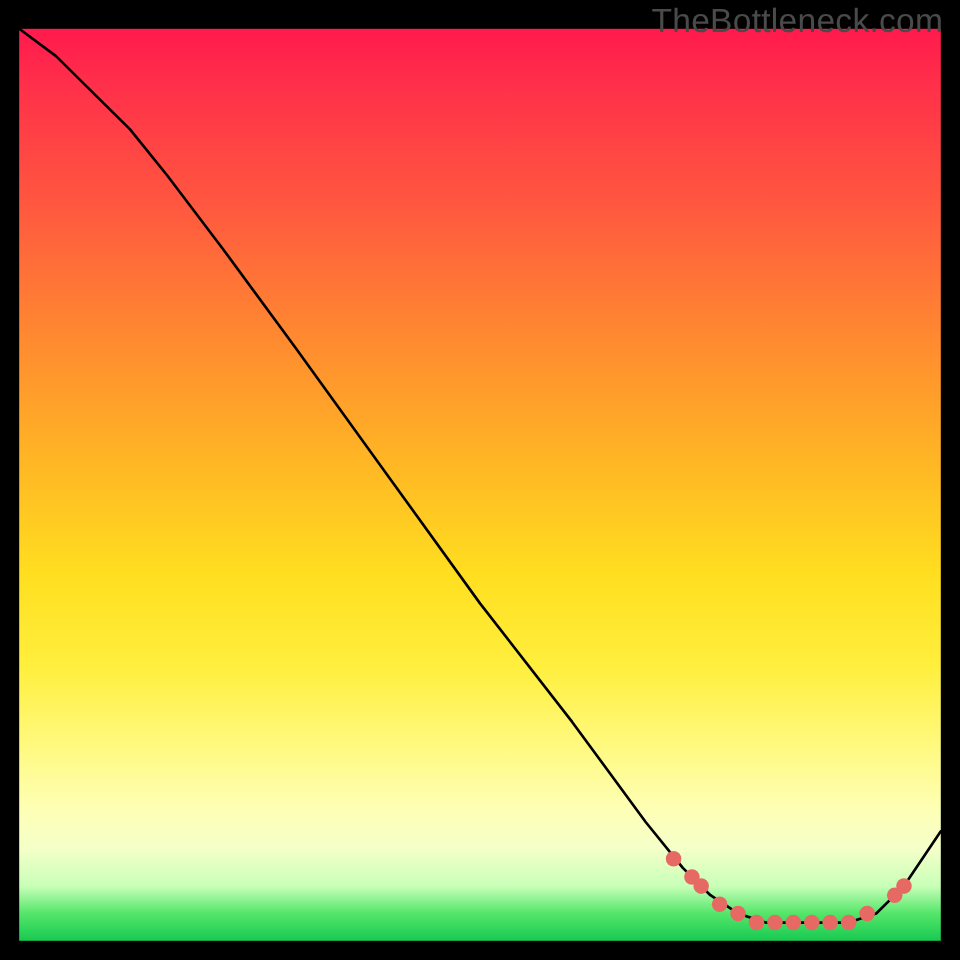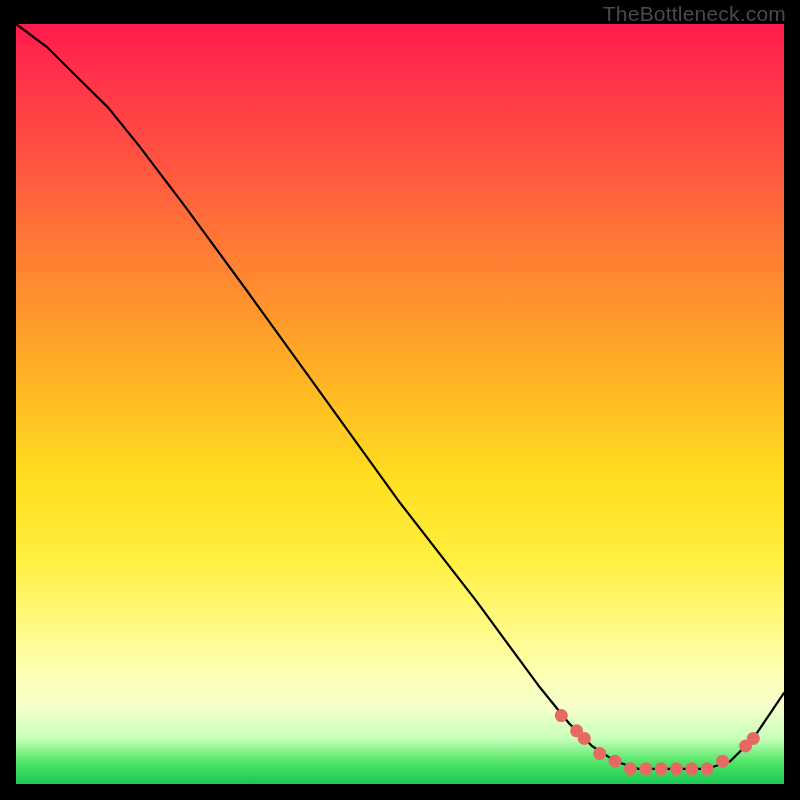--- a/index.html
+++ b/index.html
@@ -39,21 +39,21 @@
       #c8ffb8 94%,
       #54e66a 97%,
       #18c951 100%
     );
   }
   .watermark {
     position: absolute;
     top: 2px;
     right: 14px;
     color: #4a4a4a;
-    font-size: 21px;
+    font-size: 28px;
     font-weight: 500;
     letter-spacing: 0.2px;
     user-select: none;
   }
   svg.curve {
     position: absolute;
     left: 0;
     top: 0;
     width: 768px;
     height: 760px;

